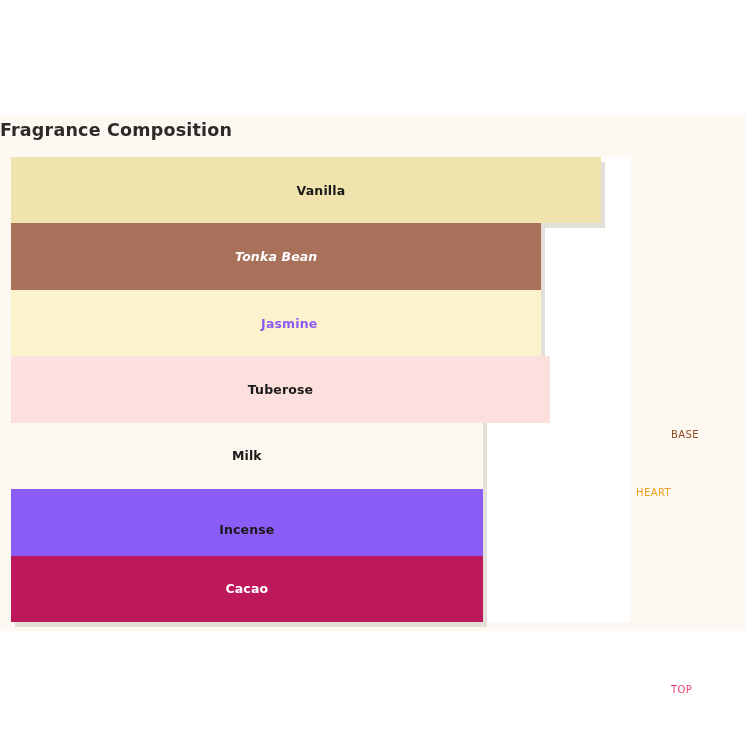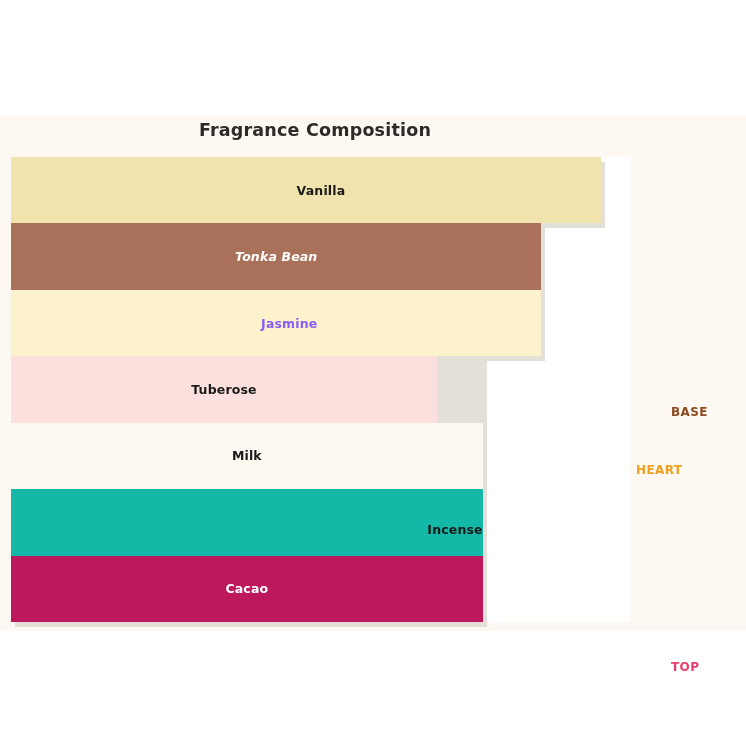--- a/index.html
+++ b/index.html
@@ -24,21 +24,21 @@
     height: 516px;
     background: #fdf8f2;
   }
 
   
   #chart-title {
     position: absolute;
     left: 0;
     top: 5px;
     width: 630px;
-    text-align: center;
+    text-align: left;
     font-size: 17.5px;
     font-weight: bold;
     color: #2e2a26;
     letter-spacing: 0.2px;
   }
 
   
   #plot-area {
     position: absolute;
     left: 11px;
@@ -68,24 +68,25 @@
     font-size: 12.5px;
     font-weight: bold;
     letter-spacing: 0.15px;
     white-space: nowrap;
     pointer-events: none;
   }
 
   
   .family-label {
     position: absolute;
-    font-size: 12px;
-    font-weight: bold;
+    font-size: 10px;
+    font-weight: normal;
     letter-spacing: 0.4px;
     white-space: nowrap;
+    margin-top: 24px;
   }
 </style>
 </head>
 <body style="background: rgb(255, 255, 255);">
 
 <div id="figure-panel" style="background: rgb(253, 248, 242);">
 
   <div id="chart-title" style="color: rgb(46, 42, 38);">Fragrance Composition</div>
 
   <div id="plot-area" style="background: rgb(255, 255, 255);">
@@ -96,29 +97,29 @@
       </div>
       <div class="bar-shadow" style="top: 71.4286px; left: 4px; width: 530.483px; height: 66.4286px;"></div>
       <div class="bar" style="top: 66.4286px; width: 530.483px; height: 66.4286px; background: rgb(169, 113, 90);">
         <span class="bar-label" style="color: rgb(255, 255, 255); font-style: italic;">Tonka Bean</span>
       </div>
       <div class="bar-shadow" style="top: 137.857px; left: 4px; width: 530.483px; height: 66.4286px;"></div>
       <div class="bar" style="top: 132.857px; width: 530.483px; height: 66.4286px; background: rgb(252, 243, 205);">
         <span class="bar-label" style="color: #8b5cf6; margin-left: 26px;">Jasmine</span>
       </div>
       <div class="bar-shadow" style="top: 204.286px; left: 4px; width: 471.678px; height: 66.4286px;"></div>
-      <div class="bar" style="top: 199.286px; width: 426px; height: 66.4286px; background: rgb(252, 224, 221);">
+      <div class="bar" style="top: 199.286px; width: 539px; height: 66.4286px; background: rgb(252, 224, 221);">
         <span class="bar-label" style="color: rgb(26, 26, 26);">Tuberose</span>
       </div>
       <div class="bar-shadow" style="top: 270.714px; left: 4px; width: 471.678px; height: 66.4286px;"></div>
       <div class="bar" style="top: 265.714px; width: 471.678px; height: 66.4286px; background: rgb(253, 249, 240);">
         <span class="bar-label" style="color: rgb(26, 26, 26); text-align: right;">Milk</span>
       </div>
       <div class="bar-shadow" style="top: 337.143px; left: 4px; width: 471.678px; height: 66.4286px;"></div>
-      <div class="bar" style="top: 332.143px; width: 471.678px; height: 80px; background: #14b8a6; justify-content: flex-end;">
+      <div class="bar" style="top: 332.143px; width: 471.678px; height: 80px; background: #8b5cf6;">
         <span class="bar-label" style="color: rgb(26, 26, 26);">Incense</span>
       </div>
       <div class="bar-shadow" style="top: 403.571px; left: 4px; width: 471.678px; height: 66.4286px;"></div>
       <div class="bar" style="top: 398.571px; width: 471.678px; height: 66.4286px; background: #be185d;">
         <span class="bar-label" style="color: rgb(255, 255, 255);">Cacao</span>
       </div>
     </div>
 
   <div class="family-label" style="left: 671px; top: 290px; color: rgb(140, 74, 30);">BASE</div>
 

